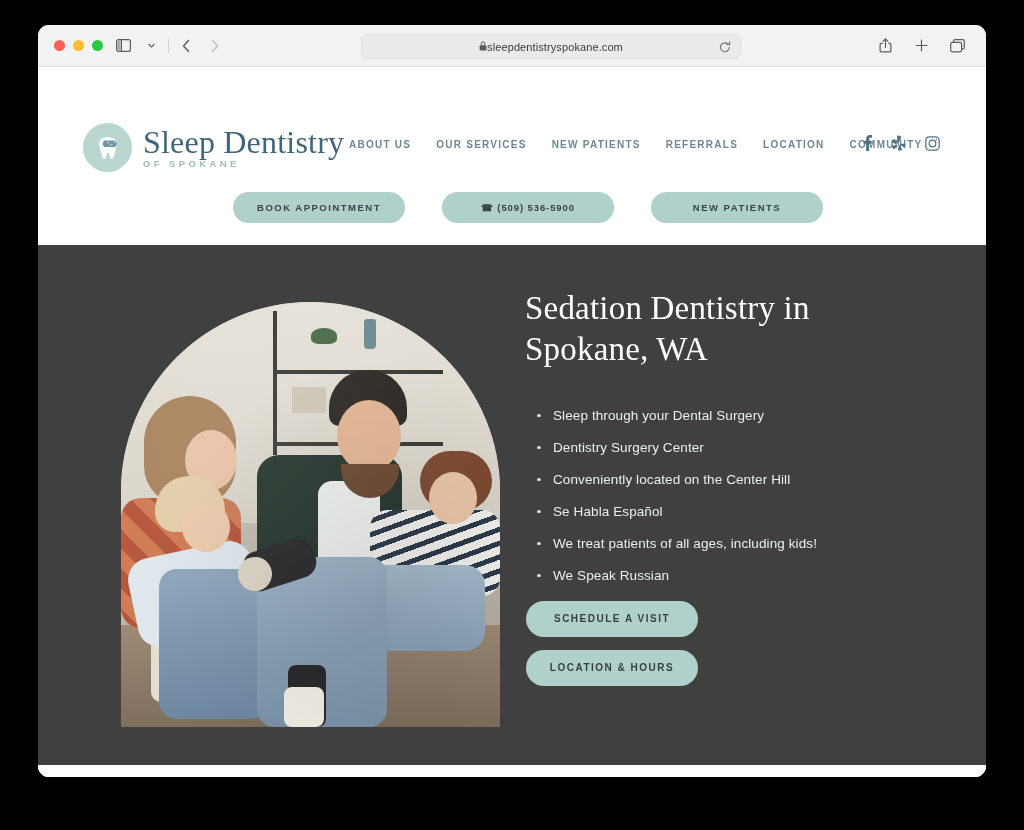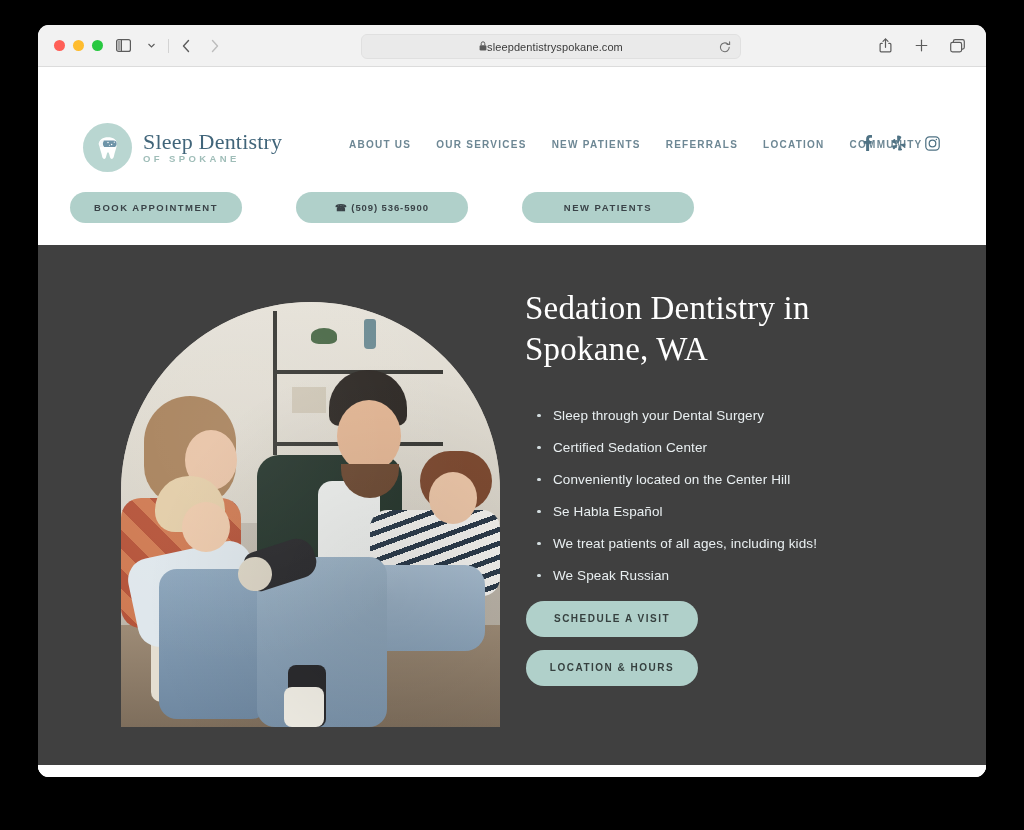--- a/index.html
+++ b/index.html
@@ -126,21 +126,21 @@
   #logo-mark {
     width: 49px; height: 49px;
     border-radius: 50%;
     background: #b9d6d1;
     display: flex; align-items: center; justify-content: center;
     flex: none;
   }
   #logo-text { line-height: 1; }
   #logo-title {
     font-family: "Liberation Serif", serif;
-    font-size: 22px;
+    font-size: 32px;
     color: #41657a;
     letter-spacing: 0.2px;
     font-weight: 400;
   }
   #logo-sub {
     font-size: 9.5px;
     letter-spacing: 3.4px;
     color: #9fbdb8;
     margin-top: 1px;
     font-weight: 700;
@@ -169,21 +169,22 @@
     gap: 19px;
     align-items: center;
   }
   .social-icon { color: #4f7284; display: flex; }
 
   #cta-row {
     position: absolute;
     left: 0; right: 0;
     top: 125px;
     display: flex;
-    gap: 54px;
+    justify-content: center;
+    gap: 37px;
     padding-left: 32px;
   }
   .pill {
     background: #b0d0ca;
     border-radius: 999px;
     height: 31px;
     display: flex;
     align-items: center;
     justify-content: center;
     color: #3a4348;
@@ -498,21 +499,21 @@
             <div class="ph ph-shoe2b"></div>
             <div class="ph ph-grain"></div>
           </div>
         </div>
 
         <div id="hero-copy">
           <h1 id="hero-title">Sedation Dentistry in Spokane, WA</h1>
 
           <ul id="hero-list">
             <li>Sleep through your Dental Surgery</li>
-            <li>Certified Sedation Center</li>
+            <li>Dentistry Surgery Center</li>
             <li>Conveniently located on the Center Hill</li>
             <li>Se Habla Español</li>
             <li>We treat patients of all ages, including kids!</li>
             <li>We Speak Russian</li>
           </ul>
 
           <div id="hero-buttons">
             <div class="hero-pill">SCHEDULE A VISIT</div>
             <div class="hero-pill">LOCATION &amp; HOURS</div>
           </div>

